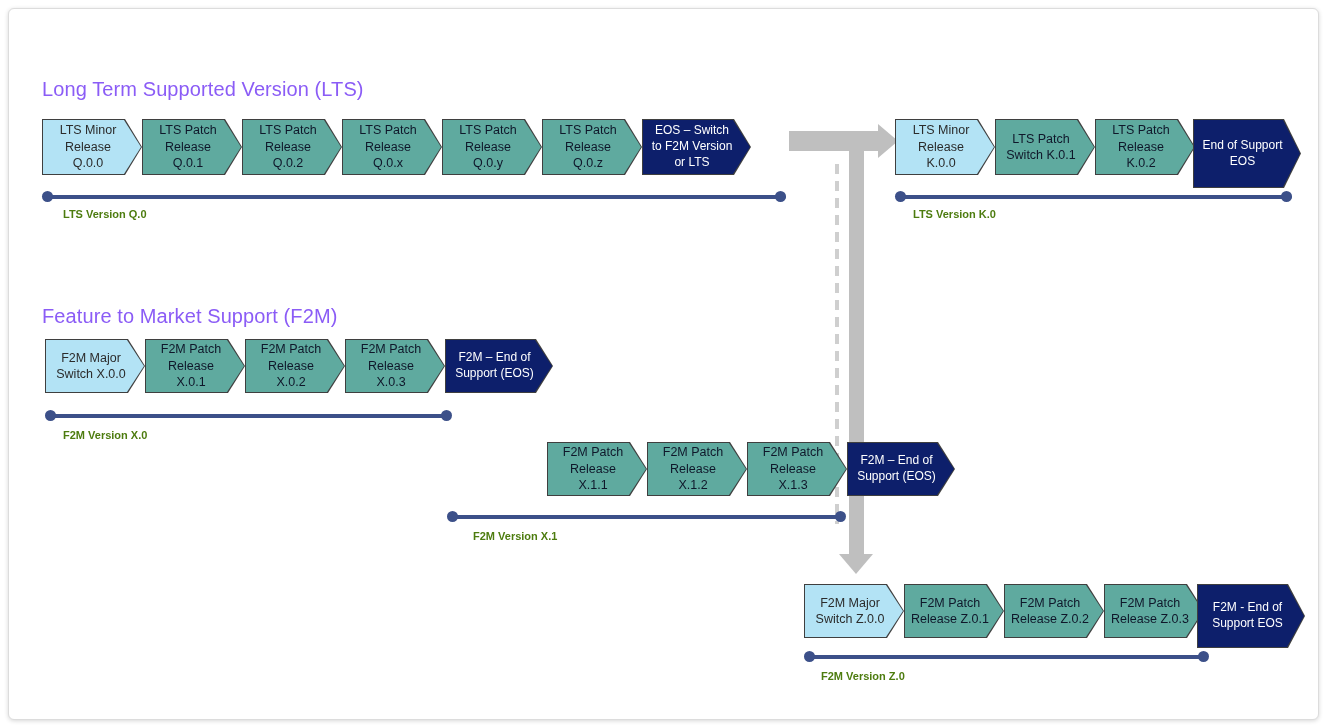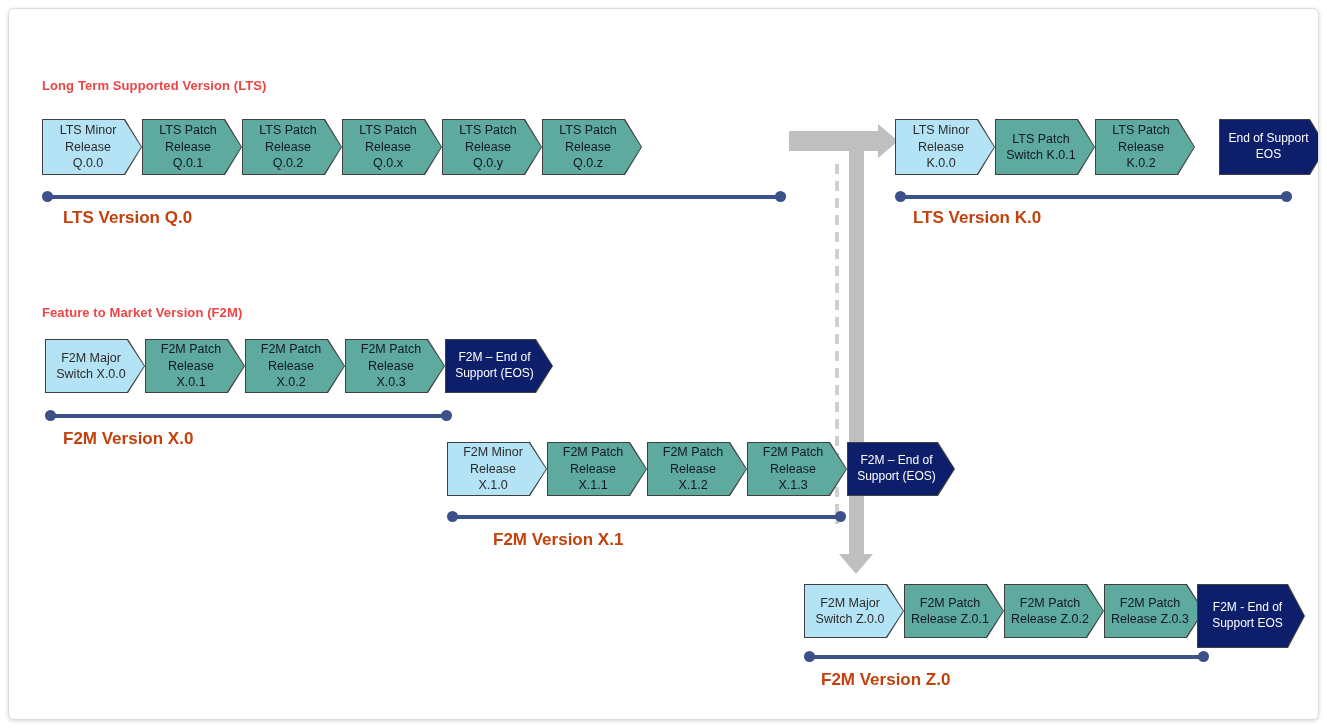--- a/index.html
+++ b/index.html
@@ -6,21 +6,21 @@
   body{width:1327px;height:728px;overflow:hidden;font-family:"Liberation Sans",sans-serif;}
 
   #canvas{
     position:absolute;left:8px;top:8px;width:1309px;height:710px;
     background:#ffffff;border:1px solid #dcdcdc;border-radius:6px;
     box-shadow:0 1px 4px rgba(0,0,0,0.16);
     overflow:hidden;
   }
 
   .section-title{
-    position:absolute;font-weight:bold;font-size:13px;color:#ef4444;
+    position:absolute;font-weight:normal;font-size:20px;color:#8b5cf6;
     letter-spacing:0.1px;white-space:nowrap;
   }
 
   
   .chev{
     position:absolute;box-sizing:border-box;
     display:flex;align-items:center;justify-content:center;
     text-align:center;font-size:12.5px;line-height:1.32;
     padding:0 14px 0 6px;
     clip-path:polygon(0 0, calc(100% - 17px) 0, 100% 50%, calc(100% - 17px) 100%, 0 100%);
@@ -35,21 +35,21 @@
     position:absolute;left:0;top:0;width:100%;height:100%;
     background:#3f3f3f;
     clip-path:polygon(0 0, calc(100% - 17px) 0, 100% 50%, calc(100% - 17px) 100%, 0 100%);
   }
   .chev-inner{position:absolute;left:1px;top:1px;width:calc(100% - 2px);height:calc(100% - 2px);}
 
   
   .tl{position:absolute;height:4px;background:#3c5089;border-radius:2px;}
   .tl-dot{position:absolute;width:11px;height:11px;border-radius:50%;background:#3c5089;}
   .tl-label{
-    position:absolute;font-weight:bold;font-size:17px;color:#c2410c;white-space:nowrap;text-align:center;
+    position:absolute;font-weight:bold;font-size:11px;color:#4d7c0f;white-space:nowrap;text-align:center;
   }
 
   
   .gray-h-bar{position:absolute;background:#bfbfbf;}
   .gray-v-bar{position:absolute;background:#bfbfbf;}
   .gray-head-right{
     position:absolute;width:0;height:0;
     border-top:17px solid transparent;border-bottom:17px solid transparent;
     border-left:20px solid #bfbfbf;
   }
@@ -63,21 +63,21 @@
     background-image:linear-gradient(#cfcfcf 60%, rgba(255,255,255,0) 0%);
     background-size:4px 17px;background-repeat:repeat-y;
   }
 </style>
 </head>
 <body>
 
 <div id="canvas">
 
   <div class="section-title" style="left:33px;top:69px;">Long Term Supported Version (LTS)</div>
-  <div class="section-title" style="left:33px;top:296px;">Feature to Market Version (F2M)</div>
+  <div class="section-title" style="left:33px;top:296px;">Feature to Market Support (F2M)</div>
 
   <div class="gray-h-bar" style="left:780px;top:122px;width:92px;height:20px;"></div>
   <div class="gray-head-right" style="left:869px;top:115px;"></div>
   <div class="gray-v-bar" style="left:840px;top:122px;width:15px;height:424px;"></div>
   <div class="gray-head-down" style="left:830px;top:545px;"></div>
 
   <div class="dash-line" style="left:826px;top:155px;height:360px;"></div>
 
   <div class="chev-wrap" style="left:33px;top:110px;width:100px;height:56px;">
     <div class="chev-outline"></div>
@@ -114,20 +114,28 @@
       <span>Release Q.0.y</span></span>
     </div>
   </div>
   <div class="chev-wrap" style="left:533px;top:110px;width:100px;height:56px;">
     <div class="chev-outline"></div>
     <div class="chev teal chev-inner">
       <span class="lbl"><span>LTS Patch</span><br>
       <span>Release Q.0.z</span></span>
     </div>
   </div>
+  <div class="chev-wrap" style="left:633px;top:110px;width:109px;height:56px;">
+    <div class="chev-outline"></div>
+    <div class="chev navy chev-inner" style="font-size:12px;padding:0 13px 0 4px;">
+      <span class="lbl"><span>EOS – Switch</span><br>
+      <span>to F2M Version</span><br>
+      <span>or LTS</span></span>
+    </div>
+  </div>
 
   <div class="tl" style="left:36px;top:186px;width:741px;"></div>
   <div class="tl-dot" style="left:33px;top:182px;"></div>
   <div class="tl-dot" style="left:766px;top:182px;"></div>
   <div class="tl-label" style="left:54px;top:199px;">LTS Version Q.0</div>
 
   <div class="chev-wrap" style="left:886px;top:110px;width:100px;height:56px;">
     <div class="chev-outline"></div>
     <div class="chev light chev-inner">
       <span class="lbl"><span>LTS Minor</span><br>
@@ -141,21 +149,21 @@
       <span>Switch K.0.1</span></span>
     </div>
   </div>
   <div class="chev-wrap" style="left:1086px;top:110px;width:100px;height:56px;">
     <div class="chev-outline"></div>
     <div class="chev teal chev-inner">
       <span class="lbl"><span>LTS Patch</span><br>
       <span>Release K.0.2</span></span>
     </div>
   </div>
-  <div class="chev-wrap" style="left:1210px;top:110px;width:108px;height:56px;">
+  <div class="chev-wrap" style="left:1184px;top:110px;width:108px;height:69px;">
     <div class="chev-outline"></div>
     <div class="chev navy chev-inner" style="font-size:12px;padding:0 13px 0 4px;">
       <span class="lbl"><span>End of Support</span><br>
       <span>EOS</span></span>
     </div>
   </div>
 
   <div class="tl" style="left:889px;top:186px;width:394px;"></div>
   <div class="tl-dot" style="left:886px;top:182px;"></div>
   <div class="tl-dot" style="left:1272px;top:182px;"></div>
@@ -195,27 +203,20 @@
       <span class="lbl"><span>F2M – End of</span><br>
       <span>Support (EOS)</span></span>
     </div>
   </div>
 
   <div class="tl" style="left:39px;top:405px;width:402px;"></div>
   <div class="tl-dot" style="left:36px;top:401px;"></div>
   <div class="tl-dot" style="left:432px;top:401px;"></div>
   <div class="tl-label" style="left:54px;top:420px;">F2M Version X.0</div>
 
-  <div class="chev-wrap" style="left:438px;top:433px;width:100px;height:54px;">
-    <div class="chev-outline"></div>
-    <div class="chev light chev-inner">
-      <span class="lbl"><span>F2M Minor</span><br>
-      <span>Release X.1.0</span></span>
-    </div>
-  </div>
   <div class="chev-wrap" style="left:538px;top:433px;width:100px;height:54px;">
     <div class="chev-outline"></div>
     <div class="chev teal chev-inner">
       <span class="lbl"><span>F2M Patch</span><br>
       <span>Release X.1.1</span></span>
     </div>
   </div>
   <div class="chev-wrap" style="left:638px;top:433px;width:100px;height:54px;">
     <div class="chev-outline"></div>
     <div class="chev teal chev-inner">
@@ -234,21 +235,21 @@
     <div class="chev-outline"></div>
     <div class="chev navy chev-inner" style="font-size:12px;padding:0 13px 0 4px;">
       <span class="lbl"><span>F2M – End of</span><br>
       <span>Support (EOS)</span></span>
     </div>
   </div>
 
   <div class="tl" style="left:441px;top:506px;width:394px;"></div>
   <div class="tl-dot" style="left:438px;top:502px;"></div>
   <div class="tl-dot" style="left:826px;top:502px;"></div>
-  <div class="tl-label" style="left:484px;top:521px;">F2M Version X.1</div>
+  <div class="tl-label" style="left:464px;top:521px;">F2M Version X.1</div>
 
   <div class="chev-wrap" style="left:795px;top:575px;width:100px;height:54px;">
     <div class="chev-outline"></div>
     <div class="chev light chev-inner">
       <span class="lbl"><span>F2M Major</span><br>
       <span>Switch Z.0.0</span></span>
     </div>
   </div>
   <div class="chev-wrap" style="left:895px;top:575px;width:100px;height:54px;">
     <div class="chev-outline"></div>

